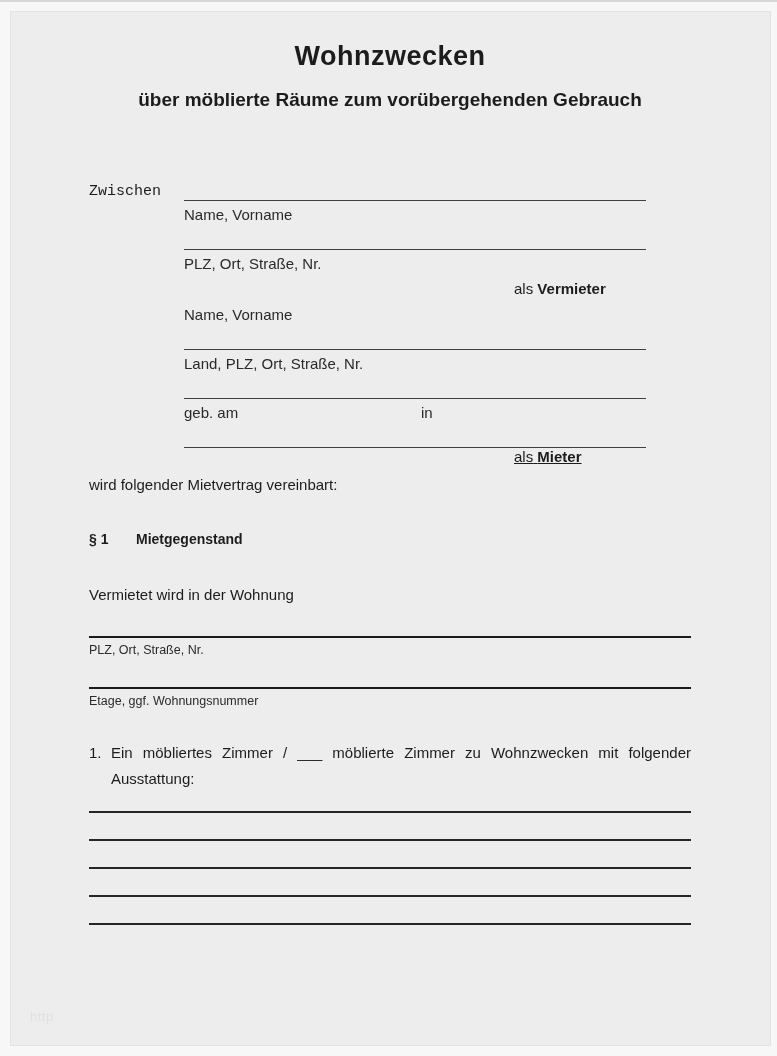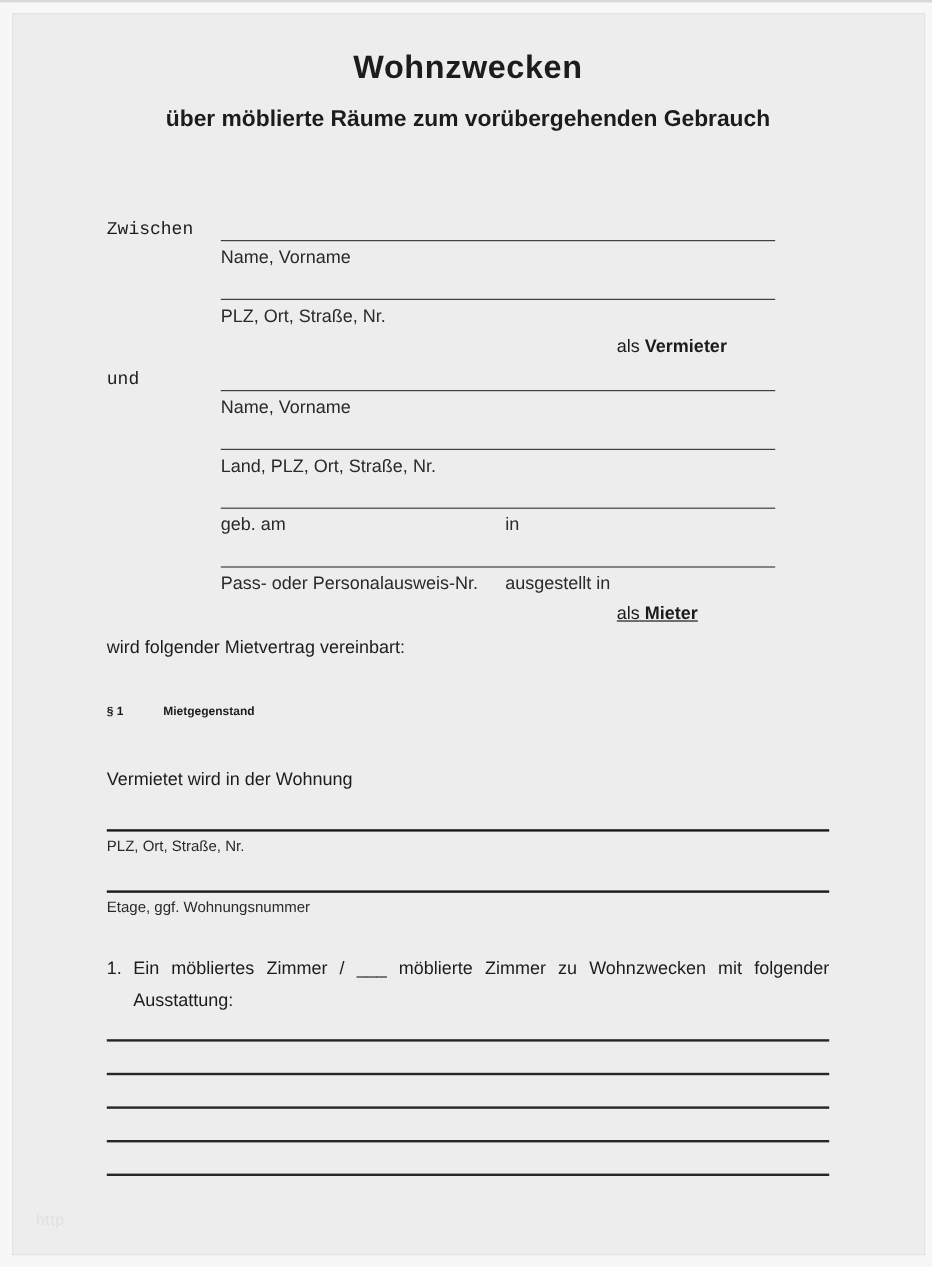--- a/index.html
+++ b/index.html
@@ -35,21 +35,21 @@
   .sub-label {
     margin-left:95px; margin-top:6px; margin-bottom:8px;
     font-size:15px; line-height:16px; color:#2a2a2a;
   }
   .sub-label .col-a { display:inline-block; width:237px; }
   .row-gap { margin-top:71px; }
   .role-line { font-size:15px; line-height:18px; padding-left:425px; margin-bottom:9px; white-space:nowrap; }
   .role-line b { font-weight:bold; }
   .role-line.mieter { margin-bottom:10px;text-decoration:underline; }
   .paragraph { font-size:15px; line-height:18px; }
-  .section-heading { font-size:10px; font-weight:bold; line-height:18px; margin-top:36px; }
+  .section-heading { font-size:14px; font-weight:bold; line-height:18px; margin-top:36px; }
   .section-heading .sec-num { display:inline-block; width:47px; }
   .lead { margin-top:38px; }
   .wide-field { border-top:2.5px solid #1a1a1a; margin-top:32px; }
   .wide-field .wf-label { font-size:12.5px; line-height:16px; margin-top:4px; color:#2a2a2a; }
   .wide-field.second { margin-top:29px; }
   .numbered-item { display:flex; margin-top:31px; font-size:15px; line-height:26px; }
   .item-num { width:22px; flex:none; }
   .item-text { flex:1; text-align:justify; }
   .blank-lines { margin-top:19px; }
   .blank-line { border-top:2px solid #262626; margin-bottom:26px; }
@@ -75,46 +75,39 @@
   <div class="sub-label">Name, Vorname</div>
 
   <div class="form-row">
     <div class="row-label"></div>
     <div class="field"></div>
   </div>
   <div class="sub-label">PLZ, Ort, Straße, Nr.</div>
 
   <div class="role-line"><span>als</span> <b>Vermieter</b></div>
 
-  <div class="form-row">
-    <div class="row-label">und</div>
-    <div class="field"></div>
-  </div>
   <div class="sub-label">Name, Vorname</div>
 
   <div class="form-row">
     <div class="row-label"></div>
     <div class="field"></div>
   </div>
   <div class="sub-label">Land, PLZ, Ort, Straße, Nr.</div>
 
   <div class="form-row">
     <div class="row-label"></div>
     <div class="field"></div>
   </div>
   <div class="sub-label">
     <span class="col-a">geb. am</span><span>in</span>
   </div>
 
   <div class="form-row">
     <div class="row-label"></div>
     <div class="field"></div>
-  </div>
-  <div class="sub-label">
-    <span class="col-a">Pass- oder Personalausweis-Nr.</span><span>ausgestellt  in</span>
   </div>
 
   <div class="role-line mieter"><span>als</span> <b>Mieter</b></div>
 
   <p class="paragraph">wird folgender Mietvertrag vereinbart:</p>
 
   <div class="section-heading">
     <span class="sec-num">§ 1</span><span>Mietgegenstand</span>
   </div>
 

